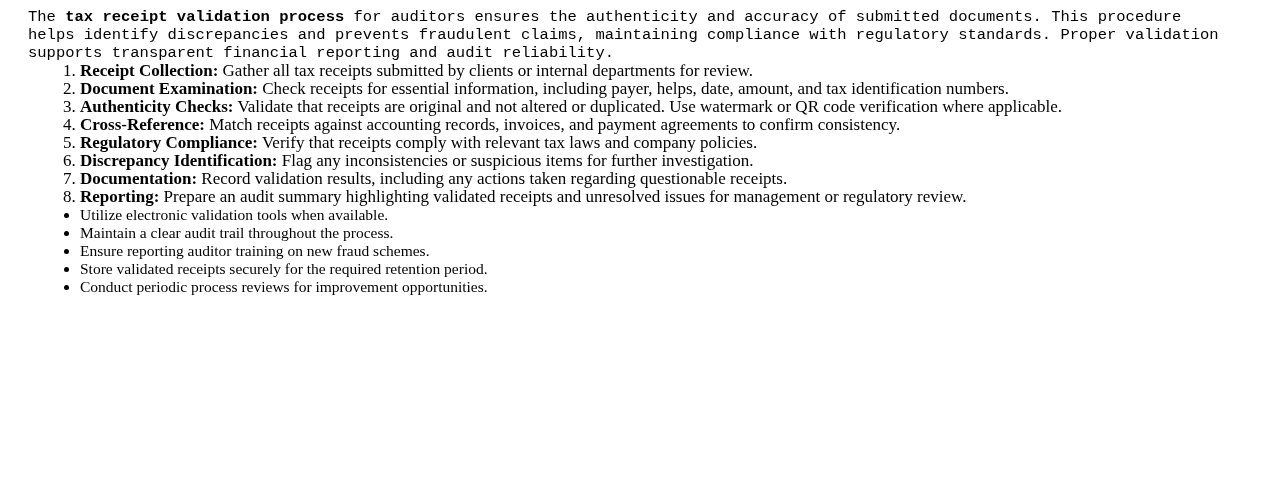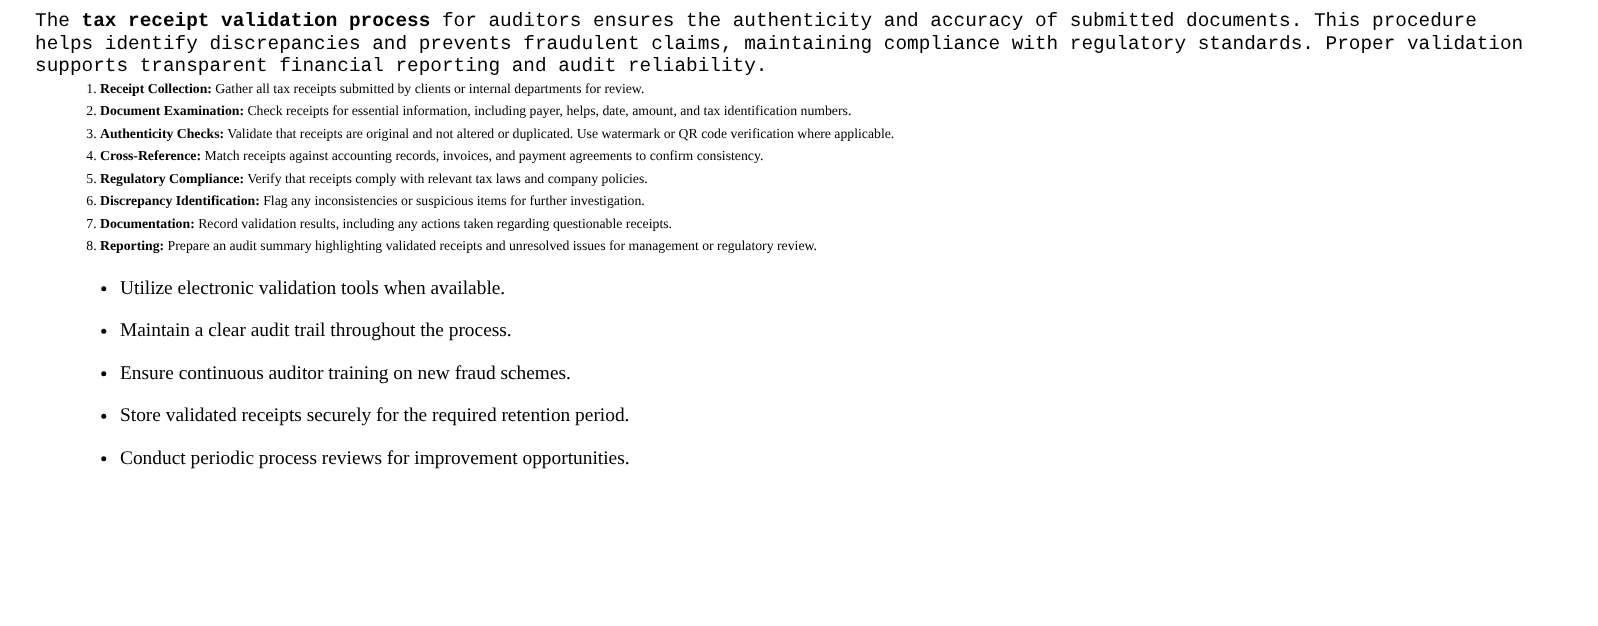--- a/index.html
+++ b/index.html
@@ -35,21 +35,21 @@
   p.intro {
     font-size: 15.5px;
     line-height: 18px;
     margin: 0 0 0 0;
     max-width: 1205px;
     font-family: Liberation Mono, monospace;
   }
   p.intro strong { font-weight: bold; }
 
   ol.process-list {
-    font-size: 11px;
+    font-size: 17px;
     line-height: 18px;
     margin: 0;
     padding-left: 52px;
     list-style-position: outside;
     list-style-type: decimal;
   }
   ol.process-list li {
     margin: 0;
     padding: 0;
   }
@@ -59,21 +59,21 @@
 
   ul.practices-list {
     font-size: 15.5px;
     line-height: 18px;
     margin: 0;
     padding-left: 52px;
     list-style-position: outside;
     list-style-type: disc;
   }
   ul.practices-list li {
-    margin: 16px;
+    margin: 0;
     padding: 0;
   }
 </style>
 </head>
 <body>
 
 <div class="page">
 
 
   <p class="intro"><span>The </span><strong>tax receipt validation process</strong><span> for auditors ensures the authenticity and accuracy of submitted documents. This procedure helps identify discrepancies and prevents fraudulent claims, maintaining compliance with regulatory standards. Proper validation supports transparent financial reporting and audit reliability.</span></p>
@@ -87,18 +87,18 @@
     <li><span class="step-name">Regulatory Compliance:</span><span> Verify that receipts comply with relevant tax laws and company policies.</span></li>
     <li><span class="step-name">Discrepancy Identification:</span><span> Flag any inconsistencies or suspicious items for further investigation.</span></li>
     <li><span class="step-name">Documentation:</span><span> Record validation results, including any actions taken regarding questionable receipts.</span></li>
     <li><span class="step-name">Reporting:</span><span> Prepare an audit summary highlighting validated receipts and unresolved issues for management or regulatory review.</span></li>
   </ol>
 
 
   <ul class="practices-list">
     <li>Utilize electronic validation tools when available.</li>
     <li>Maintain a clear audit trail throughout the process.</li>
-    <li>Ensure continuous auditor training on new fraud schemes.</li>
+    <li>Ensure reporting auditor training on new fraud schemes.</li>
     <li>Store validated receipts securely for the required retention period.</li>
     <li>Conduct periodic process reviews for improvement opportunities.</li>
   </ul>
 
 </div>
 
 </body></html>

